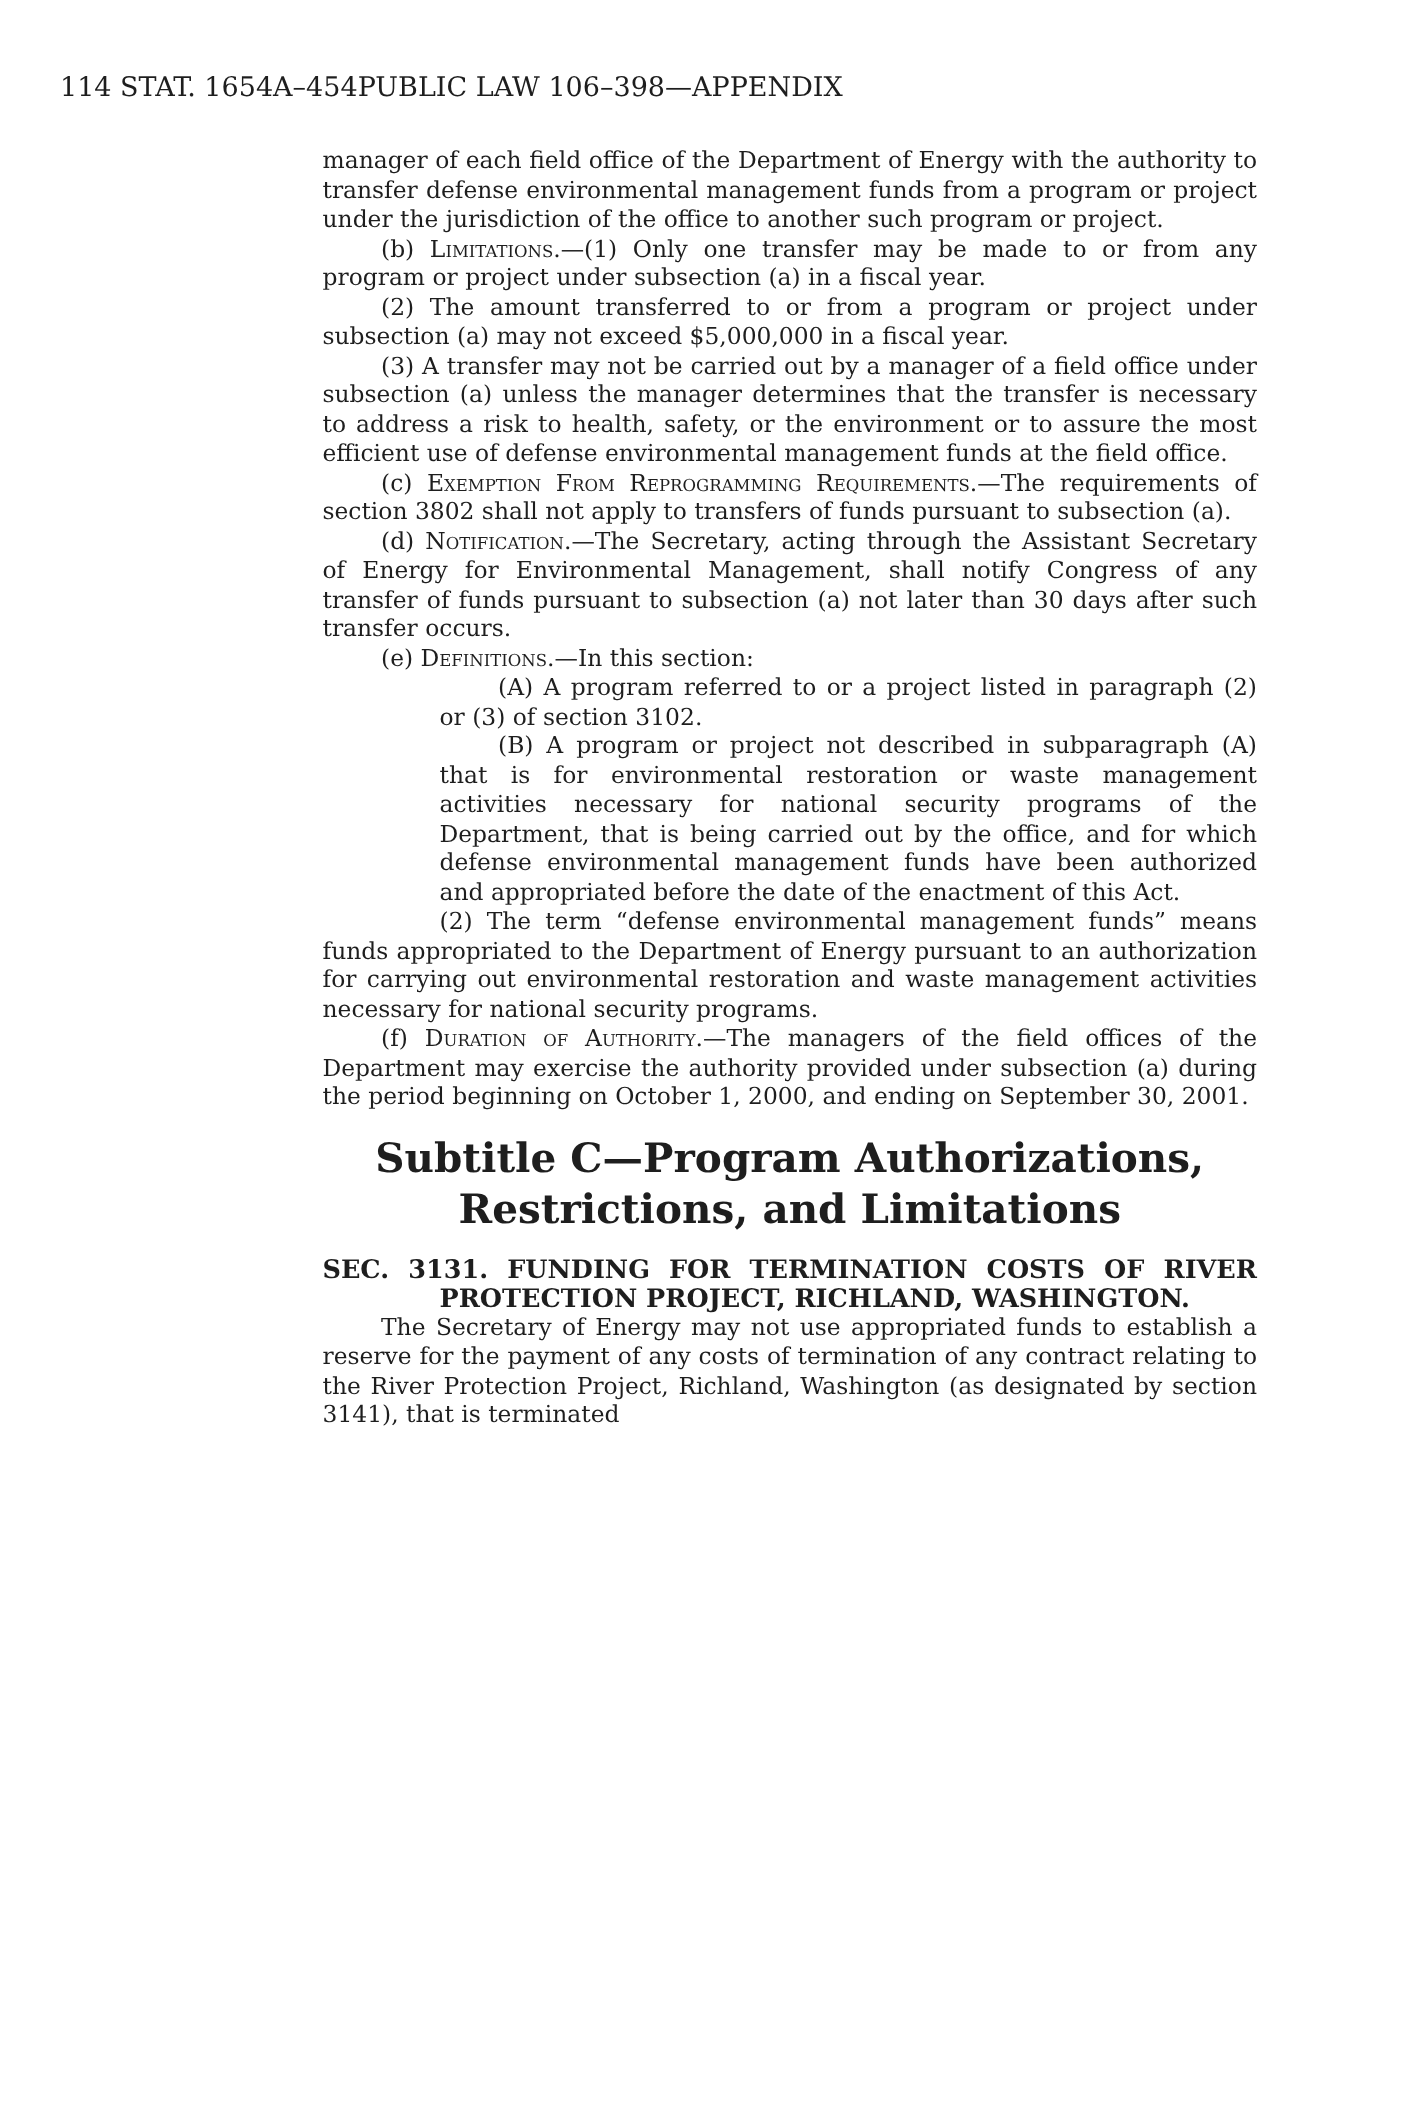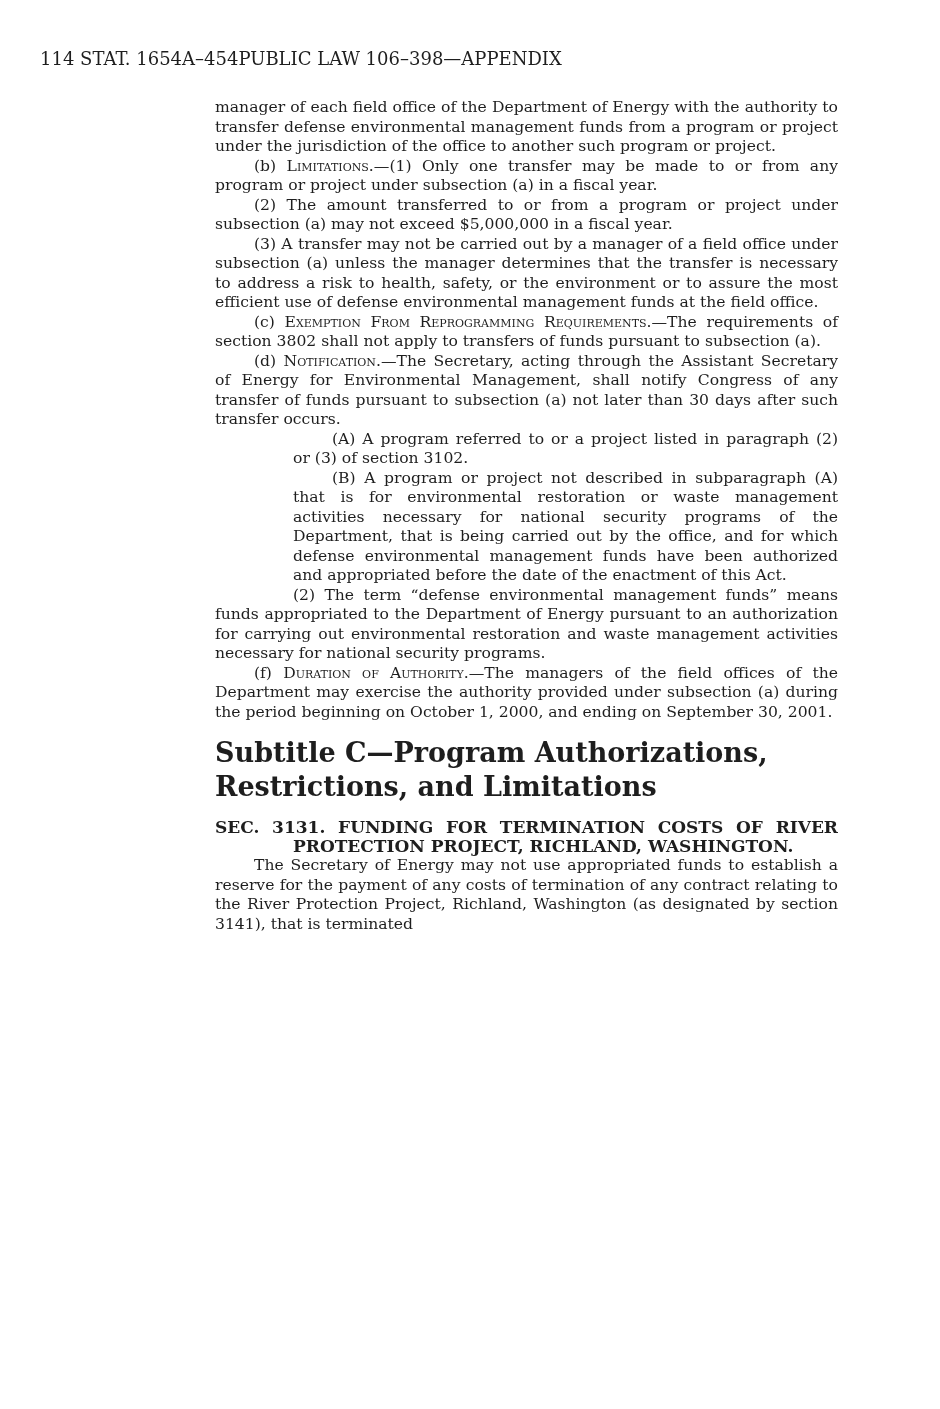--- a/index.html
+++ b/index.html
@@ -5,41 +5,42 @@
   html, body { margin: 0; padding: 0; background: #ffffff; }
   body { width: 940px; height: 1409px; position: relative; overflow: hidden; color: #1e1e1e; font-family: "DejaVu Serif", serif; }
   .header { position: absolute; top: 48px; left: 40px; font-size: 18px; letter-spacing: 0px; white-space: nowrap; }
   .header .law { }
   .body { position: absolute; left: 215px; top: 98px; width: 623px; font-size: 15.6px; line-height: 19.5px; text-align: justify; }
   .p { margin: 0; }
   .ind { text-indent: 39px; }
   .ind2 { text-indent: 78px; }
   .subA { padding-left: 78px; text-indent: 39px; margin: 0; }
   .sc { font-variant: small-caps; }
-  .subtitle { font-weight: bold; font-size: 27px; line-height: 34px; margin: 14px 0 14px 0; text-indent: 0; }
+  .subtitle { text-align: center; font-weight: bold; font-size: 27px; line-height: 34px; margin: 14px 0 14px 0; text-indent: 0; }
   .sec { font-weight: bold; font-size: 17px; line-height: 19px; margin: 0; padding-left: 78px; text-indent: -78px; }
 </style>
 </head>
 <body>
 
 <div class="header">
   <span>114 STAT. 1654A–454</span><span class="law">PUBLIC LAW 106–398—APPENDIX</span>
 </div>
 
 <div class="body">
   <p class="p">manager of each field office of the Department of Energy with the authority to transfer defense environmental management funds from a program or project under the jurisdiction of the office to another such program or project.</p>
 
   <p class="p ind"><span>(b) </span><span class="sc">Limitations.</span><span>—(1) Only one transfer may be made to or from any program or project under subsection (a) in a fiscal year.</span></p>
   <p class="p ind">(2) The amount transferred to or from a program or project under subsection (a) may not exceed $5,000,000 in a fiscal year.</p>
   <p class="p ind">(3) A transfer may not be carried out by a manager of a field office under subsection (a) unless the manager determines that the transfer is necessary to address a risk to health, safety, or the environment or to assure the most efficient use of defense environmental management funds at the field office.</p>
 
   <p class="p ind"><span>(c) </span><span class="sc">Exemption From Reprogramming Requirements.</span><span>—The requirements of section 3802 shall not apply to transfers of funds pursuant to subsection (a).</span></p>
 
   <p class="p ind"><span>(d) </span><span class="sc">Notification.</span><span>—The Secretary, acting through the Assistant Secretary of Energy for Environmental Management, shall notify Congress of any transfer of funds pursuant to subsection (a) not later than 30 days after such transfer occurs.</span></p>
 
+  <p class="p ind"><span>(e) </span><span class="sc">Definitions.</span><span>—In this section:</span></p>
   <p class="subA">(A) A program referred to or a project listed in paragraph (2) or (3) of section 3102.</p>
   <p class="subA">(B) A program or project not described in subparagraph (A) that is for environmental restoration or waste management activities necessary for national security programs of the Department, that is being carried out by the office, and for which defense environmental management funds have been authorized and appropriated before the date of the enactment of this Act.</p>
   <p class="p ind2">(2) The term “defense environmental management funds” means funds appropriated to the Department of Energy pursuant to an authorization for carrying out environmental restoration and waste management activities necessary for national security programs.</p>
 
   <p class="p ind"><span>(f) </span><span class="sc">Duration of Authority.</span><span>—The managers of the field offices of the Department may exercise the authority provided under subsection (a) during the period beginning on October 1, 2000, and ending on September 30, 2001.</span></p>
 
   <div class="subtitle">
     <div>Subtitle C—Program Authorizations,</div>
     <div>Restrictions, and Limitations</div>
   </div>

